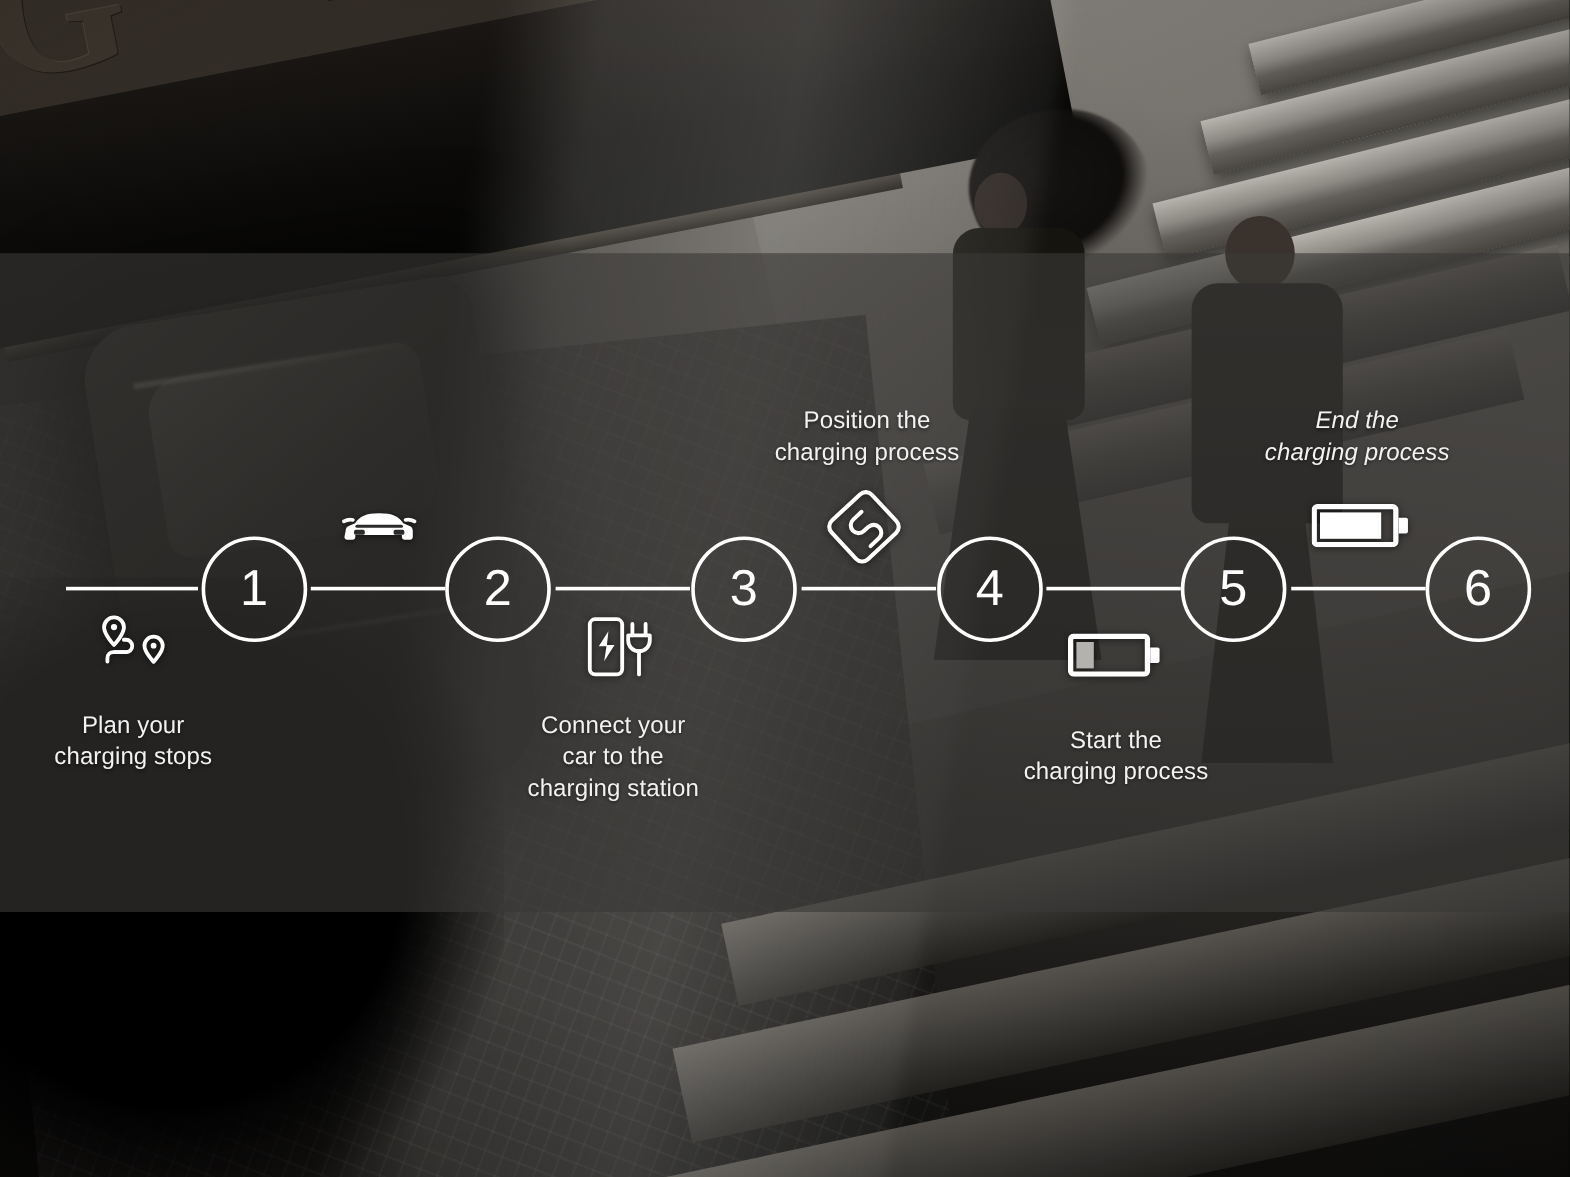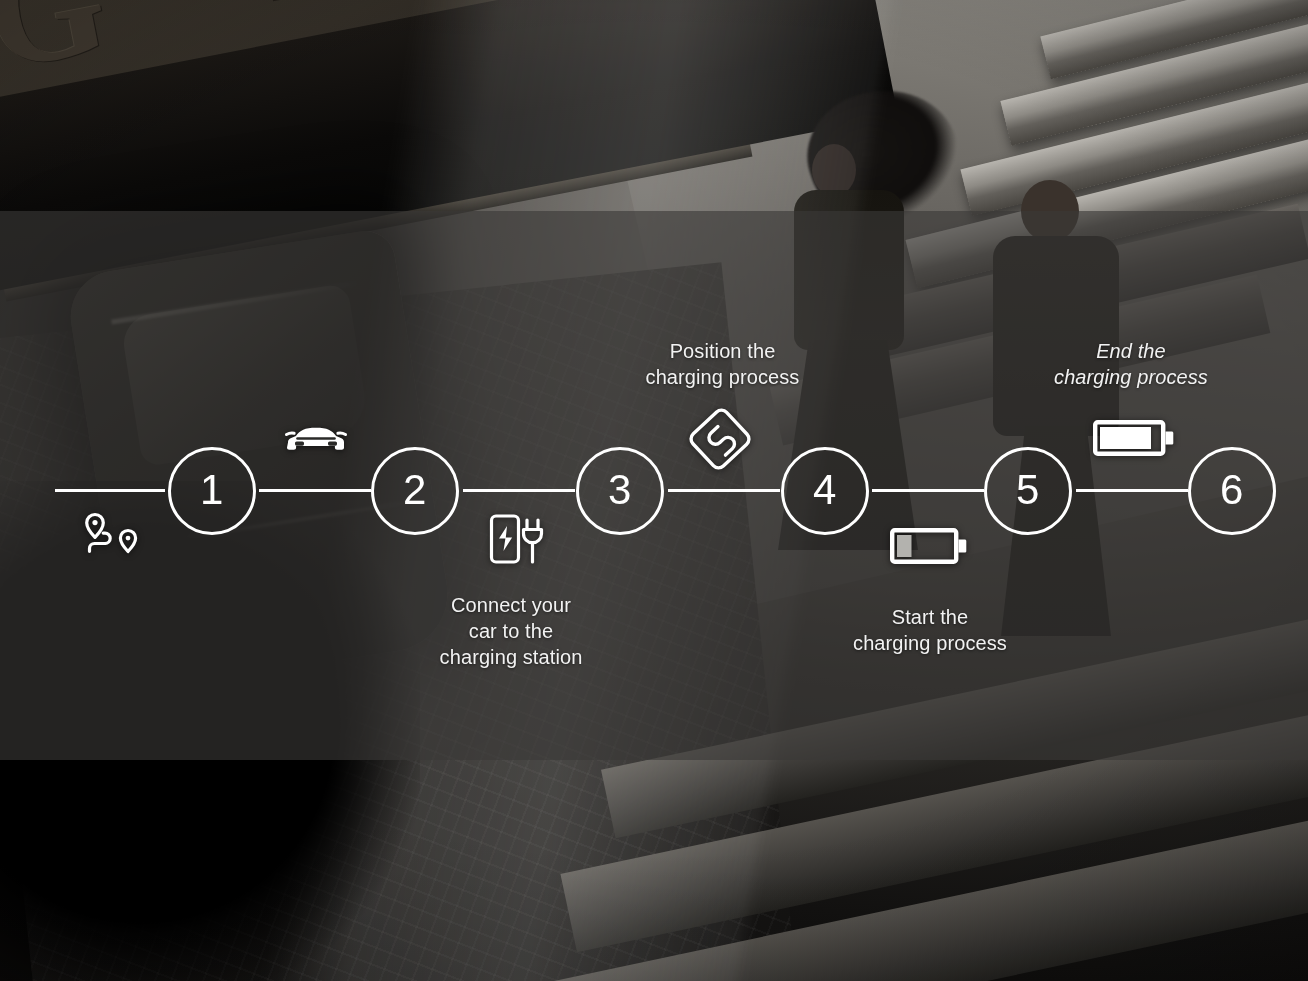--- a/index.html
+++ b/index.html
@@ -318,20 +318,22 @@
     <div class="step-icon" style="left:82px;top:511px;">
       <svg width="60" height="52" viewBox="0 0 60 52" fill="none" stroke="#ffffff" stroke-width="3.2" stroke-linecap="round" stroke-linejoin="round">
         <path d="M13 3.5c-4.6 0-8.3 3.7-8.3 8.3 0 6 8.3 14.6 8.3 14.6s8.3-8.6 8.3-14.6c0-4.6-3.7-8.3-8.3-8.3z"></path>
         <circle cx="13" cy="11.6" r="2.6" fill="#ffffff" stroke="none"></circle>
         <path d="M46 19.5c-4.2 0-7.6 3.4-7.6 7.6 0 5.5 7.6 13.4 7.6 13.4s7.6-7.9 7.6-13.4c0-4.2-3.4-7.6-7.6-7.6z"></path>
         <circle cx="46" cy="27.1" r="2.4" fill="#ffffff" stroke="none"></circle>
         <path d="M13.5 32.5h9.5a5.2 5.2 0 0 0 0-10.4h-1.8"></path>
         <path d="M23 32.5H12.5a5 5 0 0 0-5 5v2.8"></path>
       </svg>
     </div>
+    <div class="step-label" style="left:11px;top:592px;width:200px;">Plan your
+charging stops</div>
 
     <div class="node" style="left:371px;top:447px;">
       <span>2</span>
     </div>
     <div class="step-icon" style="left:283px;top:418px;">
       <svg width="66" height="42" viewBox="0 0 66 42" fill="none">
         <path d="M5 24.5c0-2 .7-3.4 2.6-4.2l5.3-2.2C17 12.4 21.6 9.8 33 9.8s16 2.6 20.1 8.3l5.3 2.2c1.9.8 2.6 2.2 2.6 4.2v4.9c0 1.3-1 2.3-2.3 2.3h-4.5c-1.3 0-2.3-1-2.3-2.3v-1.5H13.1v1.5c0 1.3-1 2.3-2.3 2.3H6.3C5 31.7 4 30.7 4 29.4z" fill="#ffffff"></path>
         <path d="M14.5 20.5h37" stroke="#2a2a28" stroke-width="2.6" stroke-linecap="round"></path>
         <rect x="12" y="23.5" width="9" height="4.2" rx="1.6" fill="#2a2a28"></rect>
         <rect x="45" y="23.5" width="9" height="4.2" rx="1.6" fill="#2a2a28"></rect>

